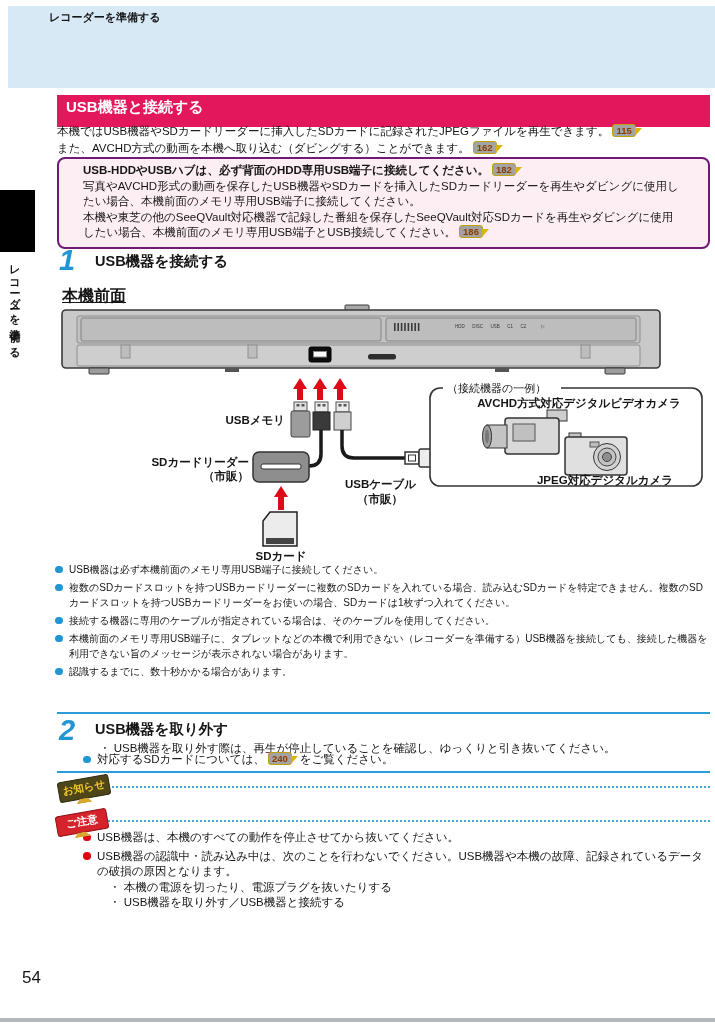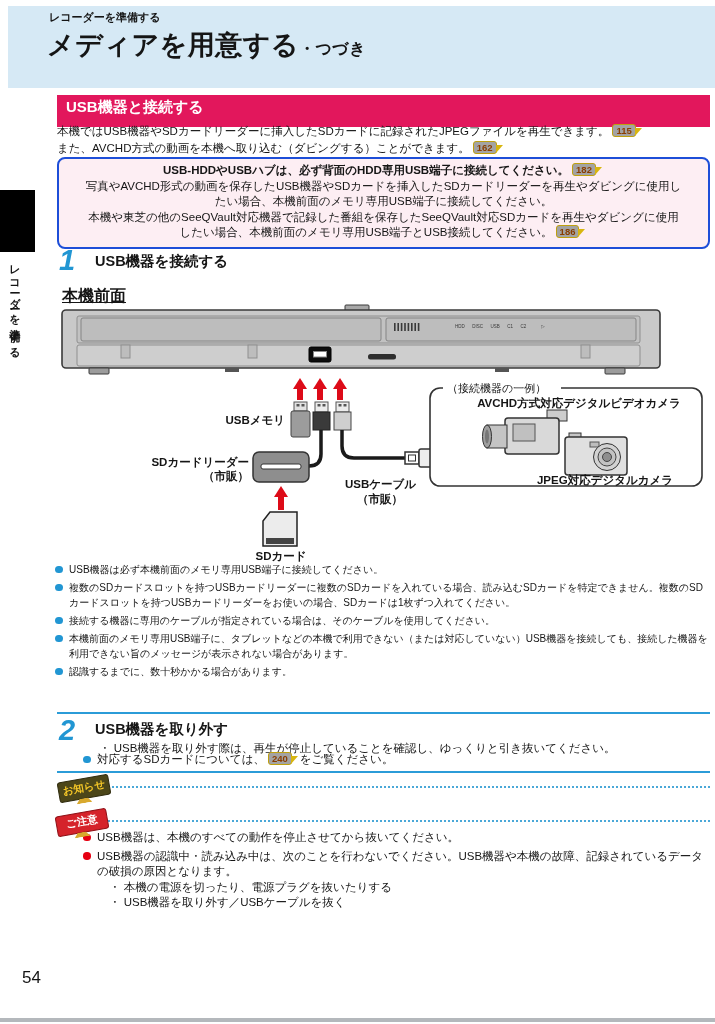--- a/index.html
+++ b/index.html
@@ -22,22 +22,22 @@
 
   .intro{position:absolute;left:57px;top:123px;width:653px;font-size:11.5px;line-height:16.5px;}
 
   
   .pref{display:inline-block;background:#a3a3a3;border:1px solid #bfa00e;border-radius:3px;color:#8a3d00;
     font-weight:bold;font-size:9.5px;line-height:11px;padding:0 3px;position:relative;margin:0 8px 0 3px;vertical-align:1px;}
   .pref::after{content:"";position:absolute;right:-7px;bottom:0;width:0;height:0;
     border-top:8px solid #d8b60f;border-right:7px solid transparent;}
 
   
-  .warnbox{position:absolute;left:57px;top:157px;width:653px;box-sizing:border-box;border:2px solid #1d4ed8;
-    background:#fdeef3;border-radius:8px;padding:4px 24px 6px;font-size:11.5px;line-height:15.5px;text-align:center;}
+  .warnbox{position:absolute;left:57px;top:157px;width:653px;box-sizing:border-box;border:2px solid #701a75;
+    background:#fdeef3;border-radius:8px;padding:4px 24px 6px;font-size:11.5px;line-height:15.5px;}
   .warn-title{font-weight:bold;}
 
   
   .step-num{position:absolute;color:#2196d3;font-size:29px;font-weight:bold;font-style:italic;line-height:29px;}
   .step-head{position:absolute;font-size:14.5px;font-weight:bold;}
   .step-sub{position:absolute;font-size:11.5px;}
 
   .panel-label{position:absolute;left:62px;top:286px;font-size:16px;font-weight:bold;text-decoration:underline;}
 
   .diagram{position:absolute;left:57px;top:296px;width:653px;height:268px;}
@@ -72,21 +72,20 @@
   .pagenum{position:absolute;left:22px;top:968px;font-size:17px;}
   .bottom-bar{position:absolute;left:0;top:1018px;width:715px;height:4px;background:#b4b8bc;}
 </style>
 </head>
 <body>
 
 <div class="page">
 
   <div class="top-banner"></div>
   <div class="section-label">レコーダーを準備する</div>
-  <div class="page-title"><span>メディアを用意する</span><span class="title-suffix">・つづき</span></div>
 
   <div class="side-tab"></div>
   <div class="side-text">レコーダーを準備する</div>
 
   <div class="sec-head">USB機器と接続する</div>
 
   <div class="intro">
     <div><span>本機ではUSB機器やSDカードリーダーに挿入したSDカードに記録されたJPEGファイルを再生できます。</span><span class="pref"><span>115</span></span></div>
     <div><span>また、AVCHD方式の動画を本機へ取り込む（ダビングする）ことができます。</span><span class="pref"><span>162</span></span></div>
   </div>
@@ -222,21 +221,21 @@
         <circle cx="550" cy="161" r="4.5" fill="#8e8e8e" stroke="#444"></circle>
       </g>
       <text class="dlabel" text-anchor="middle" x="548" y="188">JPEG対応デジタルカメラ</text>
     </g>
   </svg>
 
   <div class="notes">
     <div class="note">USB機器は必ず本機前面のメモリ専用USB端子に接続してください。</div>
     <div class="note">複数のSDカードスロットを持つUSBカードリーダーに複数のSDカードを入れている場合、読み込むSDカードを特定できません。複数のSDカードスロットを持つUSBカードリーダーをお使いの場合、SDカードは1枚ずつ入れてください。</div>
     <div class="note">接続する機器に専用のケーブルが指定されている場合は、そのケーブルを使用してください。</div>
-    <div class="note">本機前面のメモリ専用USB端子に、タブレットなどの本機で利用できない（または対応していない）USB機器を接続しても、接続した機器を利用できない旨のメッセージが表示されない場合があります。</div>
+    <div class="note">本機前面のメモリ専用USB端子に、タブレットなどの本機で利用できない（レコーダーを準備する）USB機器を接続しても、接続した機器を利用できない旨のメッセージが表示されない場合があります。</div>
     <div class="note">認識するまでに、数十秒かかる場合があります。</div>
   </div>
 
   <div class="divider" style="top:712px;"></div>
 
   <div class="step-num" style="left:59px;top:716px;">2</div>
   <div class="step-head" style="left:95px;top:720px;">USB機器を取り外す</div>
   <div class="step-sub" style="left:99px;top:741px;width:600px;">・ USB機器を取り外す際は、再生が停止していることを確認し、ゆっくりと引き抜いてください。</div>
 
   <div class="divider" style="top:771px;"></div>
@@ -245,20 +244,20 @@
   <div class="dotted" style="left:112px;top:786px;width:598px;"></div>
   <div class="hnote"><span>対応するSDカードについては、</span><span class="pref"><span>240</span></span><span>をご覧ください。</span></div>
 
   <div class="sign sign-caution">ご注意</div>
   <div class="dotted" style="left:108px;top:820px;width:602px;"></div>
   <div class="cautions">
     <div class="cnote">USB機器は、本機のすべての動作を停止させてから抜いてください。</div>
     <div class="cnote">
       <span>USB機器の認識中・読み込み中は、次のことを行わないでください。USB機器や本機の故障、記録されているデータの破損の原因となります。</span>
       <div class="csub" style="padding-left:12px;">・ 本機の電源を切ったり、電源プラグを抜いたりする</div>
-      <div class="csub" style="padding-left:12px;">・ USB機器を取り外す／USBケーブルを抜く</div>
+      <div class="csub" style="padding-left:12px;">・ USB機器を取り外す／USB機器と接続する</div>
     </div>
   </div>
 
   <div class="pagenum">54</div>
   <div class="bottom-bar"></div>
 
 </div>
 
 </body></html>

